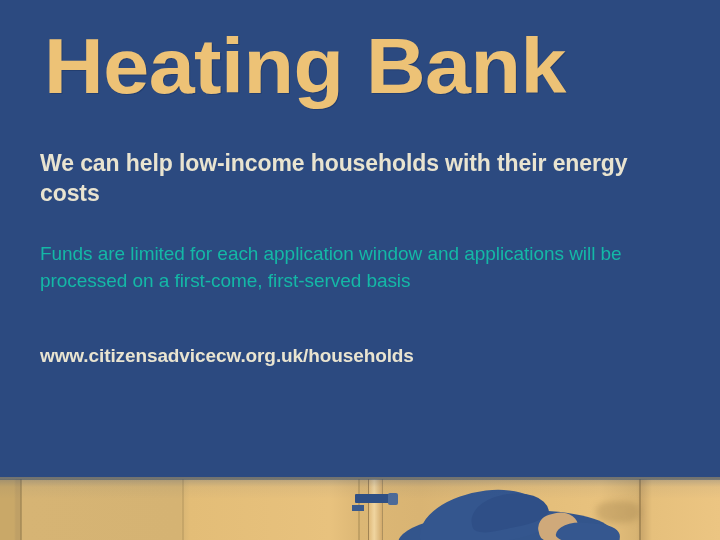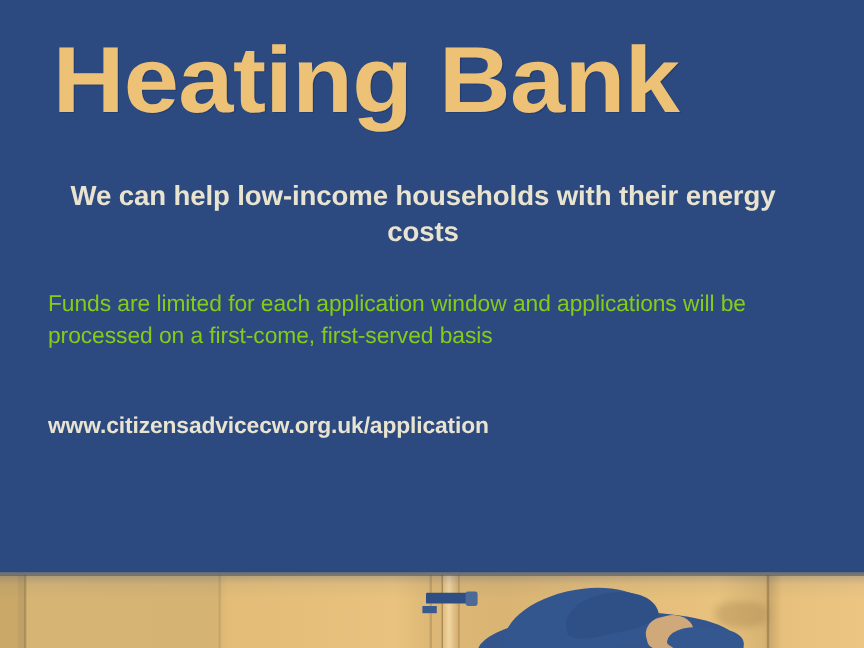--- a/index.html
+++ b/index.html
@@ -46,32 +46,31 @@
   .subhead {
     position: absolute;
     left: 40px;
     top: 148px;
     width: 625px;
     font-size: 23px;
     line-height: 30px;
     font-weight: bold;
     color: #e9e4d0;
     letter-spacing: -0.1px;
-    text-align: center;
   }
 
   .body-text {
     position: absolute;
     left: 40px;
     top: 240px;
     width: 600px;
     font-size: 19px;
     line-height: 27px;
     font-weight: normal;
-    color: #84cc16;
+    color: #14b8a6;
     letter-spacing: -0.05px;
   }
 
   .cta {
     position: absolute;
     left: 40px;
     top: 343px;
     width: 620px;
     font-size: 19px;
     line-height: 25px;
@@ -244,21 +243,21 @@
 
   <div class="content">
 
     <div class="title">Heating Bank</div>
 
     <div class="subhead">We can help low-income households with their energy costs</div>
 
     <div class="body-text">Funds are limited for each application window and applications will be processed on a first-come, first-served basis</div>
 
     <div class="cta">
-      <div>www.citizensadvicecw.org.uk/application</div>
+      <div>www.citizensadvicecw.org.uk/households</div>
     </div>
 
   </div>
 
   <div class="photo-strip">
     <div class="wall"></div>
     <div class="seam s1"></div>
     <div class="seam s2"></div>
     <div class="seam s3"></div>
     <div class="seam s4"></div>

